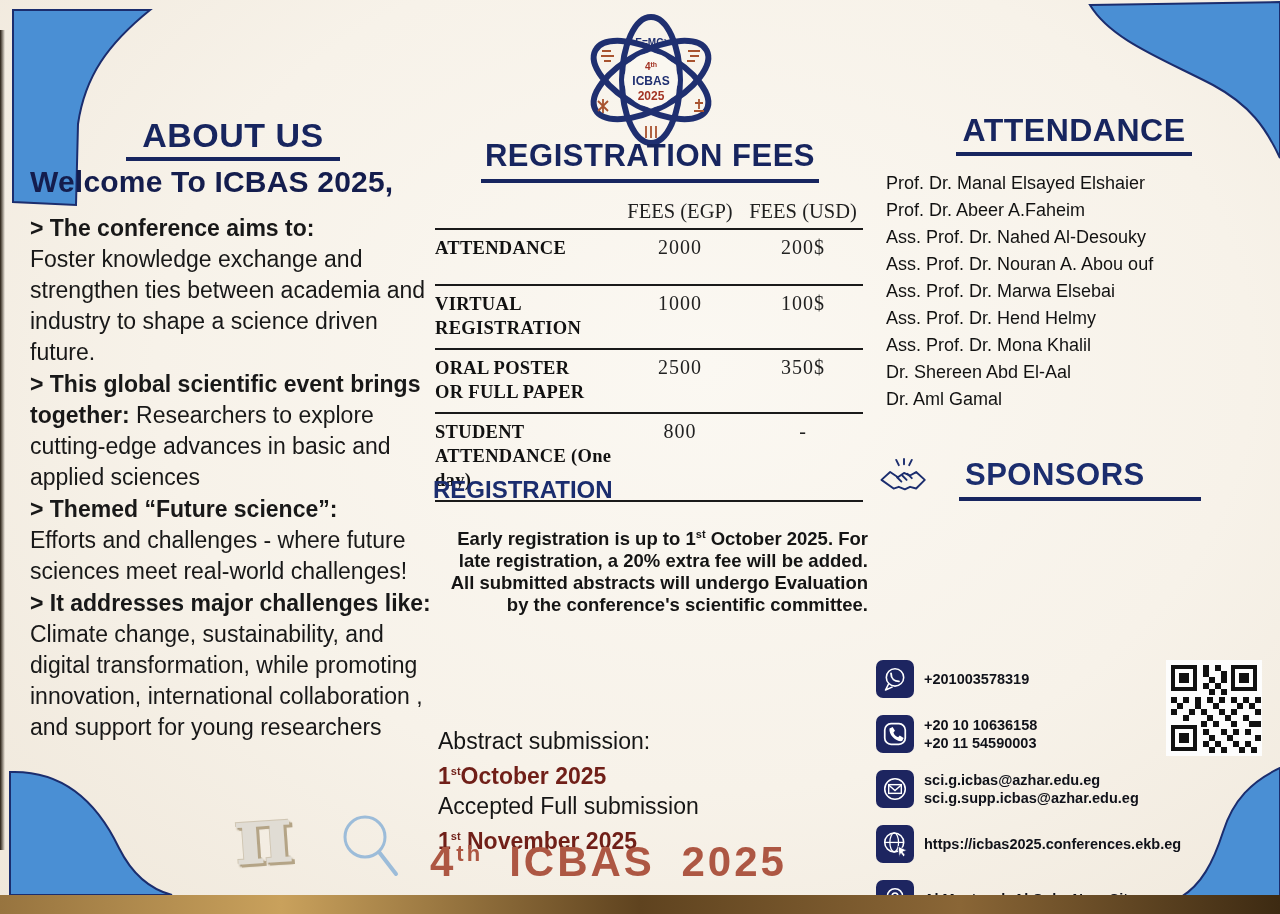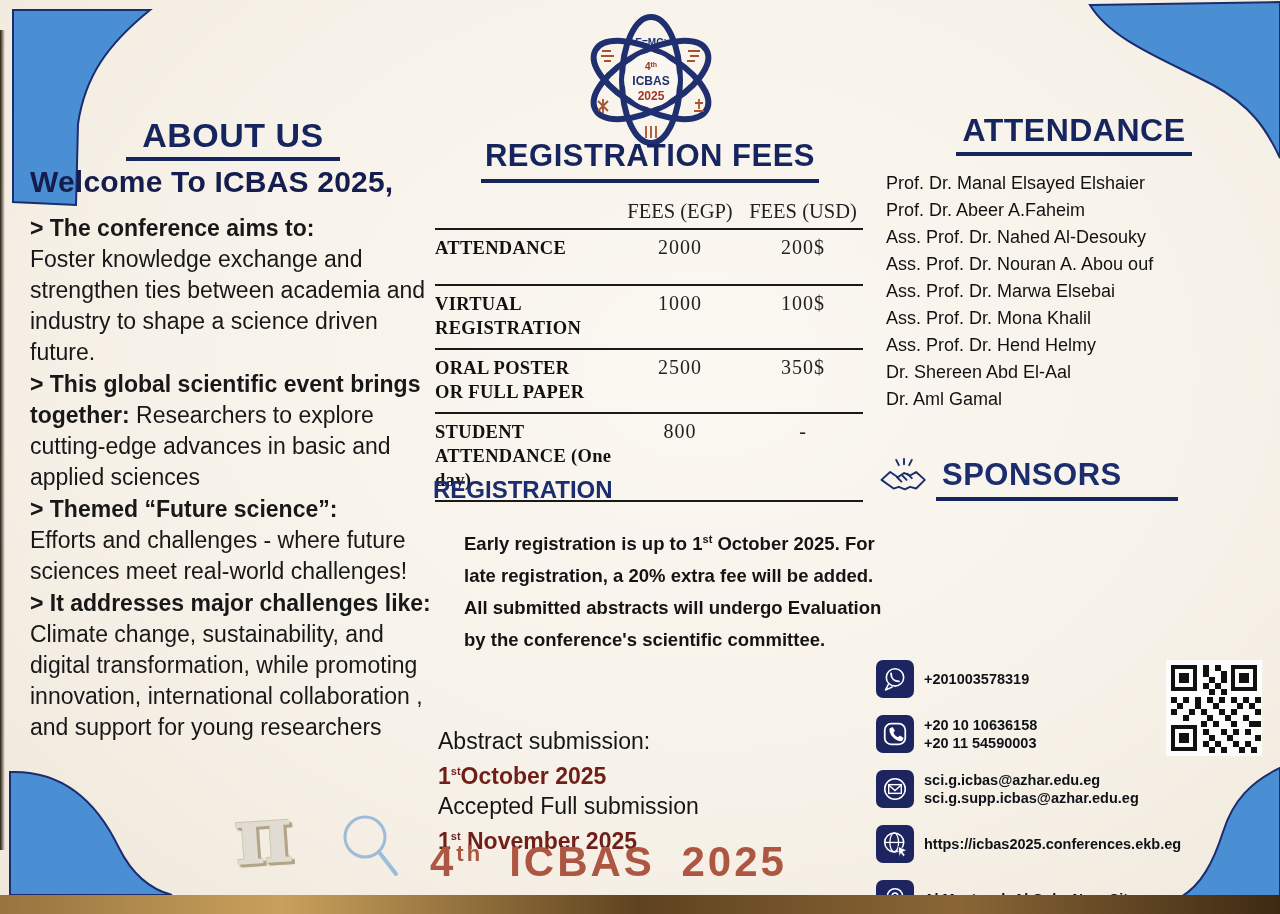--- a/index.html
+++ b/index.html
@@ -36,36 +36,36 @@
     font-family:"Liberation Serif",serif;}
   .fee-head{display:grid;grid-template-columns:182px 126px 120px;align-items:end;
     font-family:Liberation Serif, serif;font-size:20.5px;color:#1f1f1f;
     padding-bottom:5px;border-bottom:2px solid #1a1a1a;}
   .fee-head .hc{text-align:center;}
   .fee-row{display:grid;grid-template-columns:182px 126px 120px;border-bottom:2px solid #1a1a1a;
     padding:6px 0 8px;min-height:40px;}
   .fee-label{font-size:18.5px;font-weight:bold;line-height:24px;letter-spacing:.3px;color:#111;}
   .fee-val{font-size:20px;text-align:center;color:#222;letter-spacing:1px;}
   .reg-title{position:absolute;left:433px;top:476px;font-size:24px;font-weight:bold;color:#1b2d6e;z-index:2;}
-  .reg-body{position:absolute;left:464px;top:523px;width:428px;font-size:18.5px;font-weight:600;
-    line-height:32px;color:#141414;z-index:2;}
+  .reg-body{position:absolute;left:440px;top:523px;width:428px;font-size:18.5px;font-weight:600;
+    line-height:22px;color:#141414;z-index:2;text-align:right;}
   .reg-body sup,.dl sup{font-size:11px;font-weight:bold;}
   .dl-title{position:absolute;left:438px;top:650px;font-size:31px;font-weight:bold;color:#1b2d6e;z-index:2;}
   .dl{position:absolute;left:438px;top:691px;font-size:23px;line-height:30px;color:#151515;z-index:2;margin-top:35px;}
   .dl .date{color:#701f18;font-weight:bold;}
   .footer-logo{position:absolute;left:430px;top:838px;width:430px;text-align:left;z-index:2;
     font-size:42px;font-weight:800;color:#ad5743;letter-spacing:3px;}
   .footer-logo sup{font-size:22px;}
   .footer-logo .fl-name{margin-left:26px;word-spacing:12px;}
   
   .organizers{position:absolute;left:878px;top:112px;width:392px;z-index:2;}
   .org-title{width:max-content;margin:0 auto;font-size:32px;font-weight:bold;color:#17255f;
     border-bottom:4px solid #17255f;padding:0 6px 3px;letter-spacing:.5px;}
   .org-names{margin-top:14px;font-size:18px;line-height:27px;color:#121212;padding-left:8px;}
-  .sponsors{position:absolute;left:878px;top:456px;display:flex;align-items:center;gap:6px;z-index:2;}
+  .sponsors{position:absolute;left:878px;top:456px;display:flex;align-items:center;gap:29px;z-index:2;}
   .sponsors-title{font-size:31px;font-weight:bold;color:#1b2d6e;border-bottom:4px solid #17255f;
     padding:0 56px 4px 6px;letter-spacing:.5px;}
   .contact{position:absolute;left:876px;top:660px;width:292px;display:flex;flex-direction:column;gap:17px;z-index:2;}
   .c-row{display:flex;align-items:center;gap:10px;}
   .c-tile{flex:0 0 38px;width:38px;height:38px;background:#1d2560;border-radius:7px;
     display:flex;align-items:center;justify-content:center;}
   .c-text{font-size:14.5px;font-weight:bold;color:#10121a;line-height:18px;}
   .qr{position:absolute;left:1166px;top:660px;z-index:2;}
 </style>
 </head>
@@ -177,22 +177,22 @@
   </div>
 
   <div class="organizers">
     <div class="org-title">ATTENDANCE</div>
     <div class="org-names">
       <div>Prof. Dr. Manal Elsayed Elshaier</div>
       <div>Prof. Dr.  Abeer A.Faheim</div>
       <div>Ass. Prof. Dr.  Nahed Al-Desouky</div>
       <div>Ass. Prof. Dr.  Nouran A. Abou ouf</div>
       <div>Ass. Prof. Dr.  Marwa Elsebai</div>
+      <div>Ass. Prof. Dr.  Hend Helmy</div>
       <div>Ass. Prof. Dr.   Mona Khalil</div>
-      <div>Ass. Prof. Dr.  Hend Helmy</div>
       <div>Dr.  Shereen Abd El-Aal</div>
       <div>Dr.  Aml Gamal</div>
     </div>
   </div>
 
   <div class="sponsors">
     <svg width="52" height="46" viewBox="0 0 60 50">
       <g stroke="#1b2d6e" stroke-width="2.2" fill="none" stroke-linecap="round">
         <path d="M24,9 L21,3 M30,8 V2 M36,9 L39,3"></path>
         <path d="M4,26 l10,-9 9,6 7,-5 7,3 7,-4 10,9 -10,10 -7,-2 -6,3 -7,-3 -6,2 z" fill="#f8f4ec" stroke-linejoin="round"></path>

